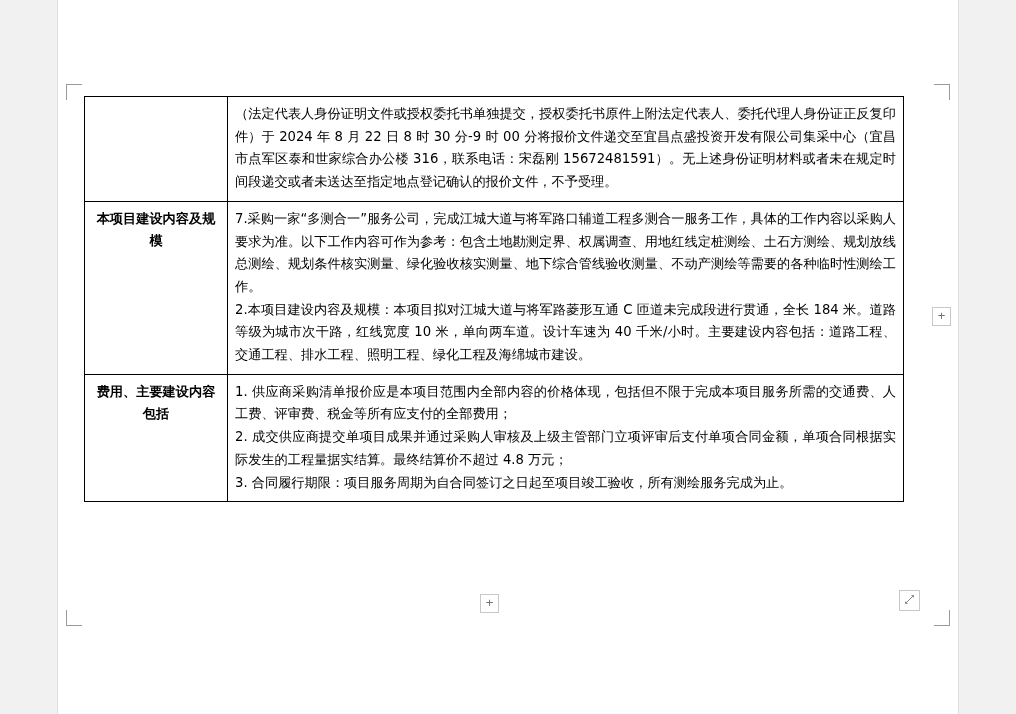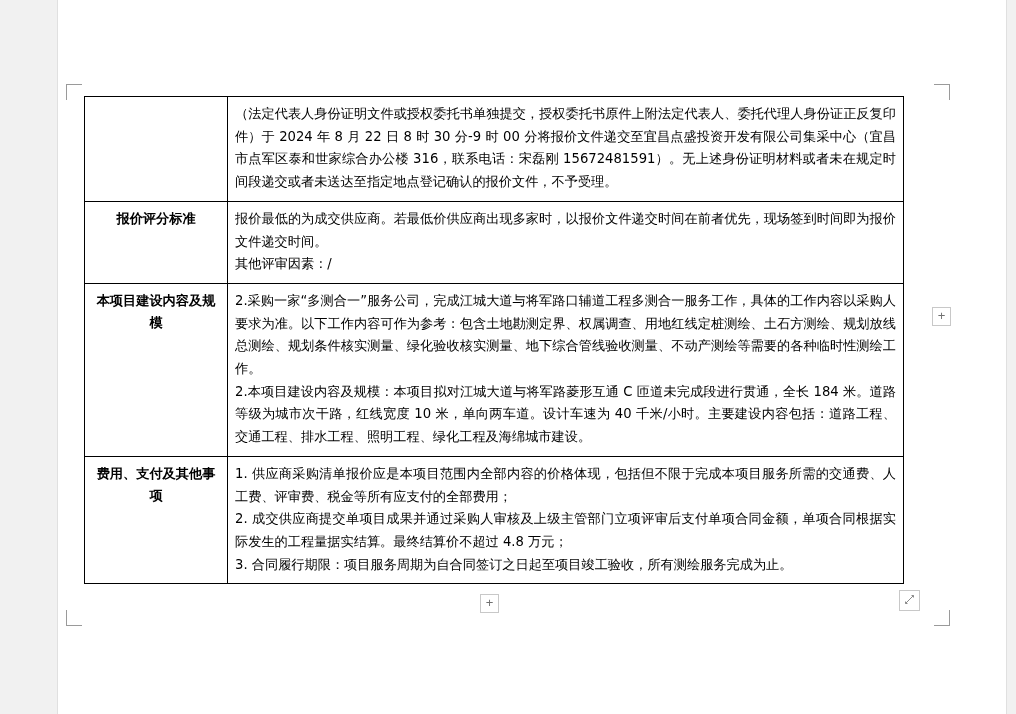--- a/index.html
+++ b/index.html
@@ -14,21 +14,20 @@
     overflow: hidden;
   }
   .page {
     position: absolute;
     left: 58px;
     top: 0;
     width: 900px;
     height: 714px;
     background: #ffffff;
     box-shadow: 0 0 0 1px #e0e0e0;
-    padding-left: 48px;
   }
   .corner {
     position: absolute;
     width: 16px;
     height: 16px;
     pointer-events: none;
   }
   .corner i {
     position: absolute;
     background: #9a9a9a;
@@ -134,39 +133,30 @@
       <tr>
         <td class="label">
           <span class="lab"></span>
         </td>
         <td>
           <p class="para">（法定代表人身份证明文件或授权委托书单独提交，授权委托书原件上附法定代表人、委托代理人身份证正反复印件）于 2024 年 8 月 22 日 8 时 30 分-9 时 00 分将报价文件递交至宜昌点盛投资开发有限公司集采中心（宜昌市点军区泰和世家综合办公楼 316，联系电话：宋磊刚 15672481591）。无上述身份证明材料或者未在规定时间段递交或者未送达至指定地点登记确认的报价文件，不予受理。</p>
         </td>
       </tr>
       <tr>
         <td class="label">
-          <span class="lab">报价评分标准</span>
-        </td>
-        <td>
-          <p class="para">报价最低的为成交供应商。若最低价供应商出现多家时，以报价文件递交时间在前者优先，现场签到时间即为报价文件递交时间。</p>
-          <p class="para">其他评审因素：/</p>
-        </td>
-      </tr>
-      <tr>
-        <td class="label">
           <span class="lab">本项目建设内容及规模</span>
         </td>
         <td>
-          <p class="para">2.采购一家“多测合一”服务公司，完成江城大道与将军路口辅道工程多测合一服务工作，具体的工作内容以采购人要求为准。以下工作内容可作为参考：包含土地勘测定界、权属调查、用地红线定桩测绘、土石方测绘、规划放线总测绘、规划条件核实测量、绿化验收核实测量、地下综合管线验收测量、不动产测绘等需要的各种临时性测绘工作。</p>
+          <p class="para">7.采购一家“多测合一”服务公司，完成江城大道与将军路口辅道工程多测合一服务工作，具体的工作内容以采购人要求为准。以下工作内容可作为参考：包含土地勘测定界、权属调查、用地红线定桩测绘、土石方测绘、规划放线总测绘、规划条件核实测量、绿化验收核实测量、地下综合管线验收测量、不动产测绘等需要的各种临时性测绘工作。</p>
           <p class="para">2.本项目建设内容及规模：本项目拟对江城大道与将军路菱形互通 C 匝道未完成段进行贯通，全长 184 米。道路等级为城市次干路，红线宽度 10 米，单向两车道。设计车速为 40 千米/小时。主要建设内容包括：道路工程、交通工程、排水工程、照明工程、绿化工程及海绵城市建设。</p>
         </td>
       </tr>
       <tr>
         <td class="label">
-          <span class="lab">费用、支付及其他事项</span>
+          <span class="lab">费用、主要建设内容包括</span>
         </td>
         <td>
           <p class="para">1. 供应商采购清单报价应是本项目范围内全部内容的价格体现，包括但不限于完成本项目服务所需的交通费、人工费、评审费、税金等所有应支付的全部费用；</p>
           <p class="para">2. 成交供应商提交单项目成果并通过采购人审核及上级主管部门立项评审后支付单项合同金额，单项合同根据实际发生的工程量据实结算。最终结算价不超过 4.8 万元；</p>
           <p class="para">3. 合同履行期限：项目服务周期为自合同签订之日起至项目竣工验收，所有测绘服务完成为止。</p>
         </td>
       </tr>
     </tbody>
   </table>
 

